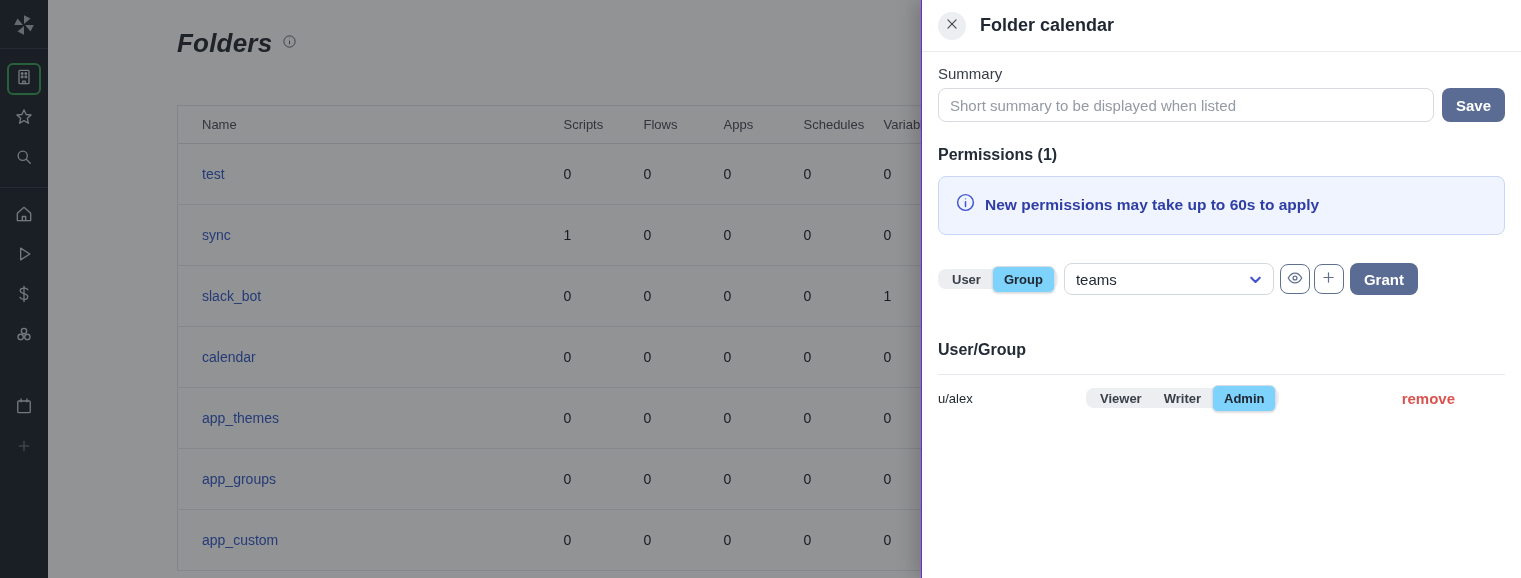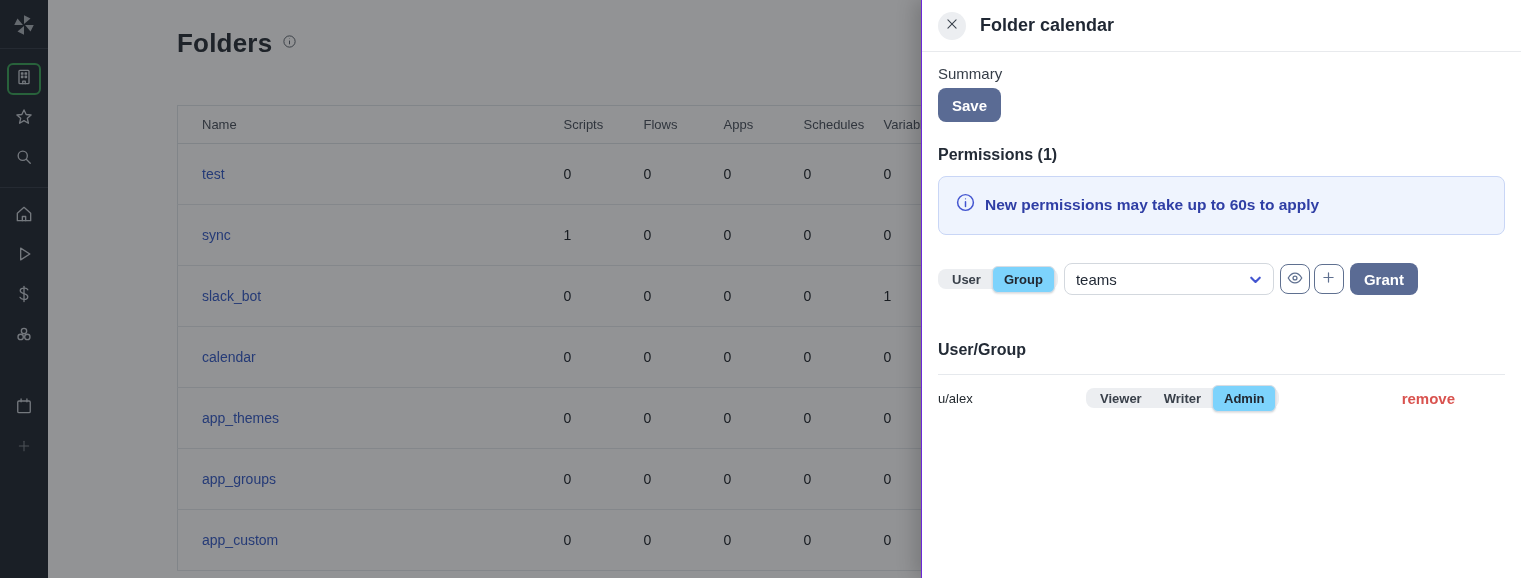--- a/index.html
+++ b/index.html
@@ -12,21 +12,21 @@
   .sb-group { display:flex; flex-direction:column; align-items:center; width:100%; }
   .sb-item { width:34px; height:32px; margin:4px 0; display:flex; align-items:center; justify-content:center; border-radius:6px; cursor:pointer; }
   .sb-item.selected { border:2px solid #3ea75c; }
   .sb-divider { width:100%; border-top:1px solid #3a414c; margin:8px 0; }
   .sb-spacer { height:32px; }
   .sb-item svg { stroke:#c9cfd6; fill:none; stroke-width:1.6; stroke-linecap:round; stroke-linejoin:round; }
   .sb-logo svg { fill:#aeb4bb; }
 
   
   .main { position:absolute; left:48px; top:0; width:1473px; height:578px; background:#ffffff; z-index:1; }
-  .page-head { display:flex; align-items:center; gap:10px; padding:28px 0 0 129px; }
+  .page-head { display:flex; align-items:center; gap:10px; padding:28px 0 0 129px;font-style:italic; }
   .page-title { font-size:26px; font-weight:700; color:#2d333b; letter-spacing:0.2px; }
   .title-info svg { stroke:#585f68; fill:none; stroke-width:1.5; }
 
   table.folders { border-collapse:collapse; margin:46px 0 0 129px; width:1300px; table-layout:fixed; background:#fff; border:1px solid #e1e5ea; }
   table.folders th { height:38px; text-align:left; font-size:13px; font-weight:400; color:#4d5560; padding:0; vertical-align:middle; border-bottom:1px solid #dfe3e8; }
   table.folders th.name-col { padding-left:24px; }
   table.folders td { height:61px; font-size:14px; color:#23292f; border-bottom:1px solid #e6e9ed; vertical-align:middle; }
   table.folders td.name-cell { padding-left:24px; }
   table.folders a.folder-link { color:#3a5fc8; text-decoration:none; font-size:14px; cursor:pointer; }
 
@@ -285,20 +285,21 @@
             <line x1="19" y1="5" x2="5" y2="19"></line>
           </svg>
       </span>
     </button>
     <span class="drawer-title">Folder calendar</span>
   </div>
 
   <div class="drawer-body">
     <div class="field-label">Summary</div>
     <div class="summary-row">
+      <input class="summary-input" type="text" placeholder="Short summary to be displayed when listed" style="">
       <button class="btn-primary">Save</button>
     </div>
 
     <h2 class="section-h h-permissions">Permissions (1)</h2>
     <div class="notice">
       <div class="notice-top">
         <span>
           <svg width="21" height="21" viewBox="0 0 24 24" style="stroke:#4355d0; fill:none; stroke-width:1.7;">
               <circle cx="12" cy="12" r="9"></circle>
               <line x1="12" y1="11" x2="12" y2="16.5" stroke-linecap="round"></line>

